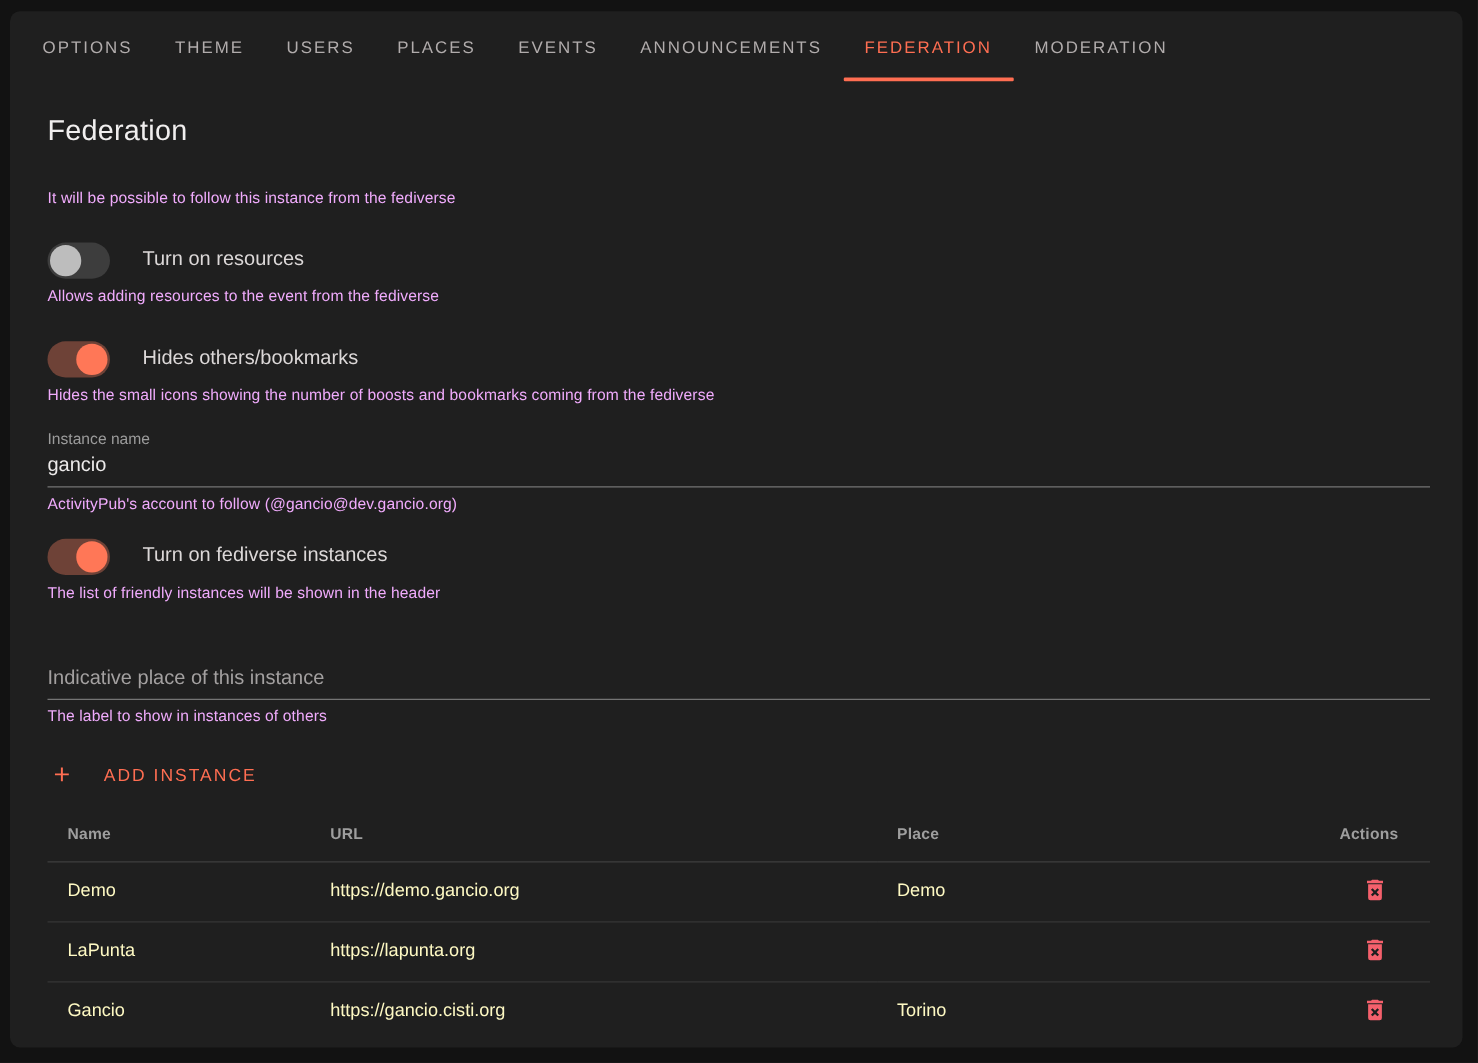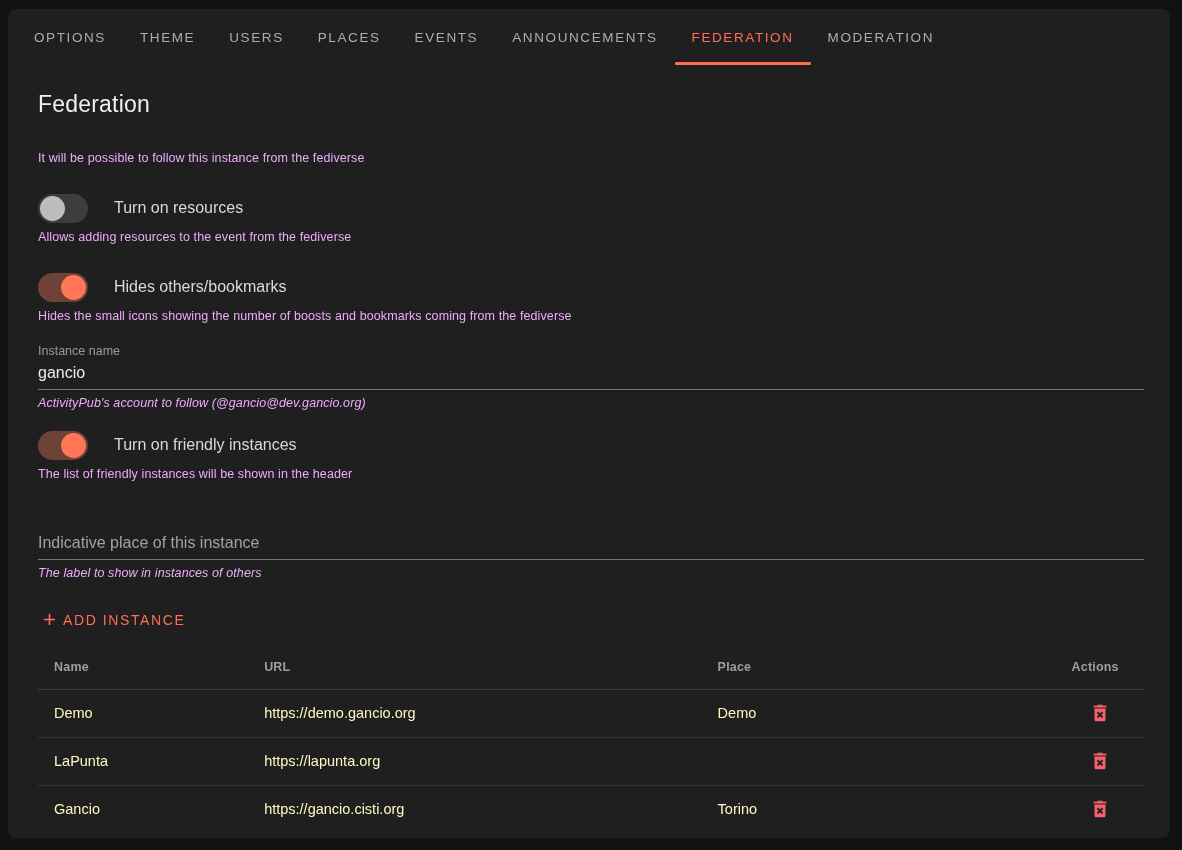--- a/index.html
+++ b/index.html
@@ -52,26 +52,26 @@
 
   .field { margin-top:21px; }
   .field-label { font-size:12.5px; color:#9b9b9b; margin-bottom:3px; }
   .text-input {
     display:block; width:100%; background:transparent; border:none;
     border-bottom:1px solid rgba(255,255,255,.38);
     color:#eceaea; font-size:16px; font-family:inherit;
     padding:3px 0 7px 0; outline:none;
   }
   .text-input::placeholder { color:#a3a0a0; opacity:1; }
-  .field .hint { margin-top:6px;font-style:italic; }
+  .field .hint { margin-top:6px; }
   .field.spaced { margin-top:50px; }
 
   
   .add-btn {
-    margin-top:24px; display:inline-flex; align-items:center; gap:4px;
+    margin-top:24px; display:inline-flex; align-items:center; gap:24px;
     background:transparent; border:none; cursor:pointer;
     color:var(--accent); font-size:14px; font-weight:500;
     letter-spacing:1.6px; font-family:inherit; padding:6px 8px 6px 2px;
     text-transform:uppercase;
   }
   .add-btn svg { display:block; }
 
   
   table.instances {
     width:100%; margin-top:10px; border-collapse:collapse; table-layout:fixed;
@@ -141,21 +141,21 @@
       <div class="field-label">Instance name</div>
       <input class="text-input" type="text" value="gancio" style="">
       <div class="hint">ActivityPub's account to follow (@gancio@dev.gancio.org)</div>
     </div>
 
     <div class="setting" style="margin-top:20px;">
       <div class="toggle-row">
         <button class="switch on">
             <span class="knob"></span>
           </button>
-        <span class="toggle-label">Turn on friendly instances</span>
+        <span class="toggle-label">Turn on fediverse instances</span>
       </div>
       <div class="hint">The list of friendly instances will be shown in the header</div>
     </div>
 
     <div class="field spaced">
       <input class="text-input" type="text" placeholder="Indicative place of this instance" style="">
       <div class="hint">The label to show in instances of others</div>
     </div>
 
     <button class="add-btn">

